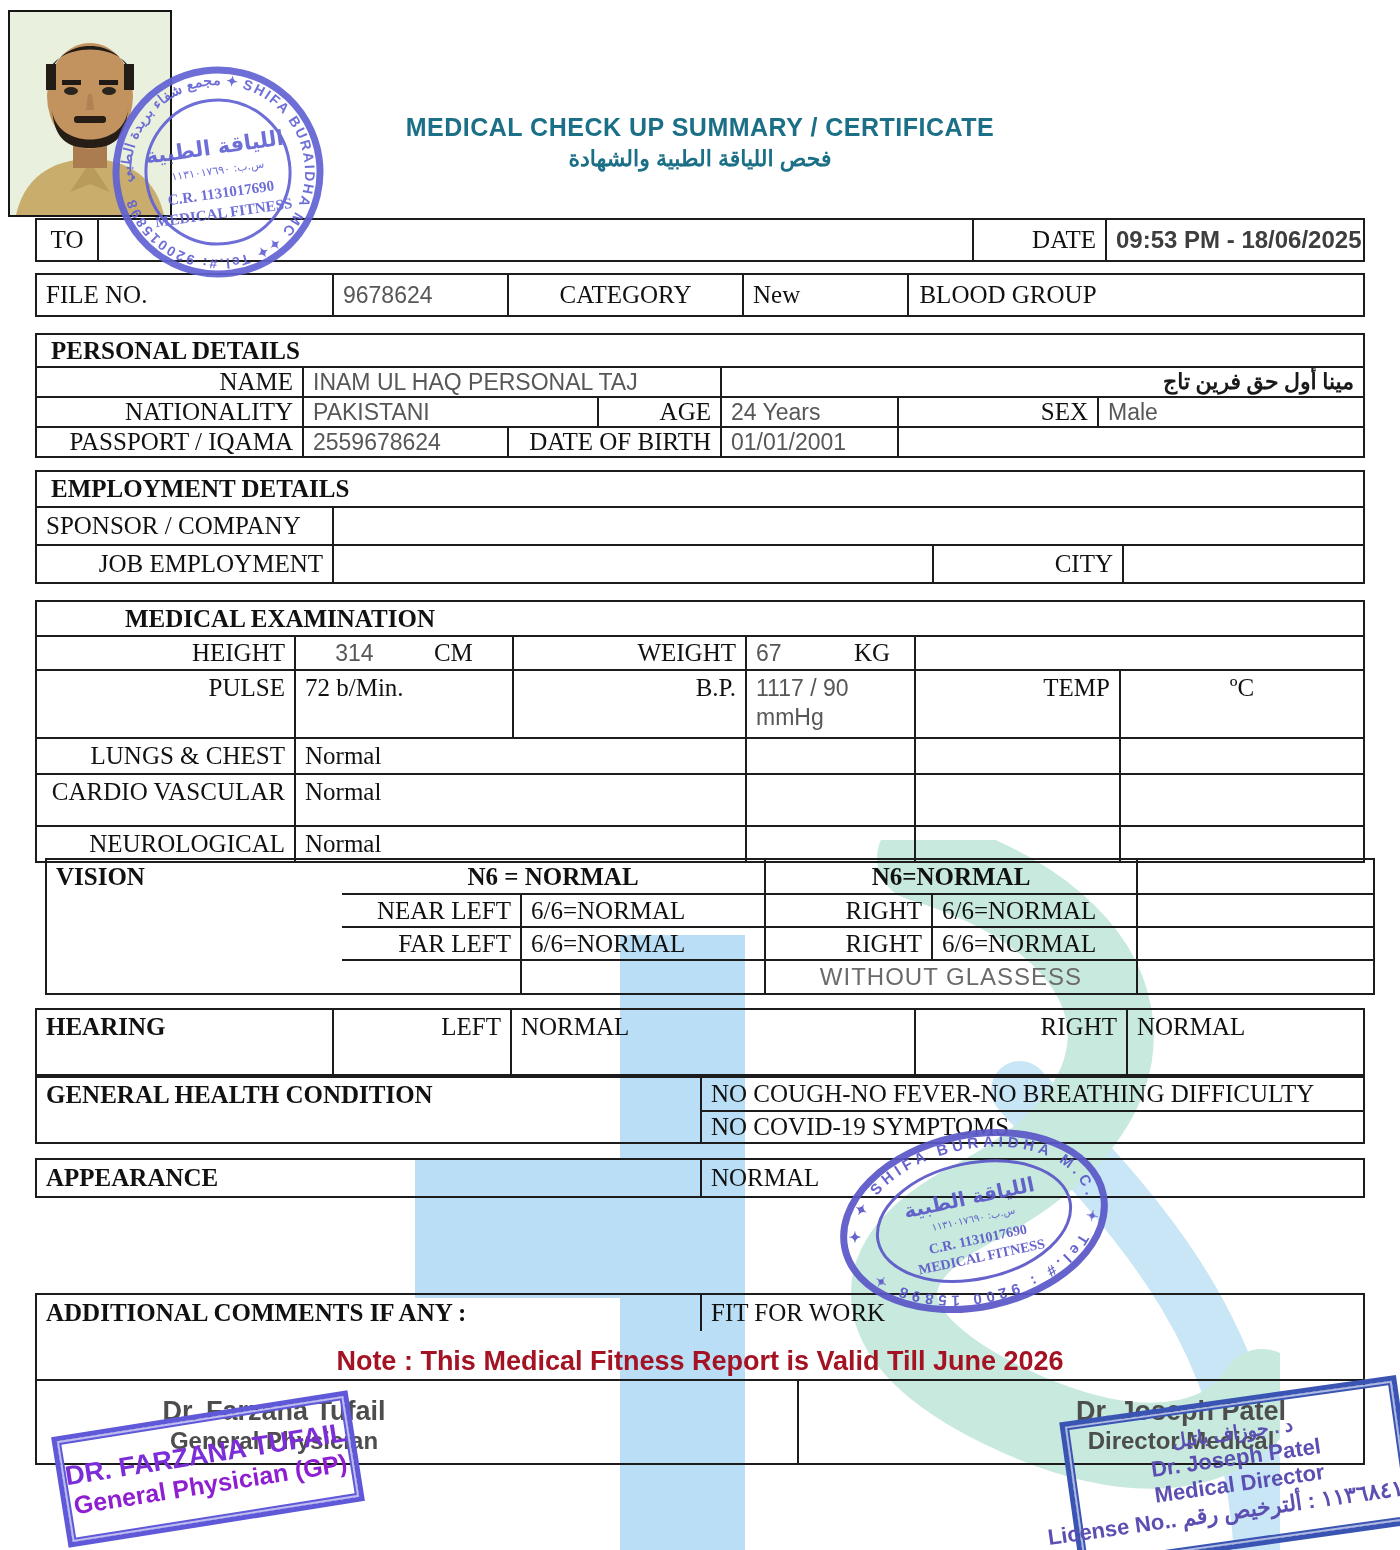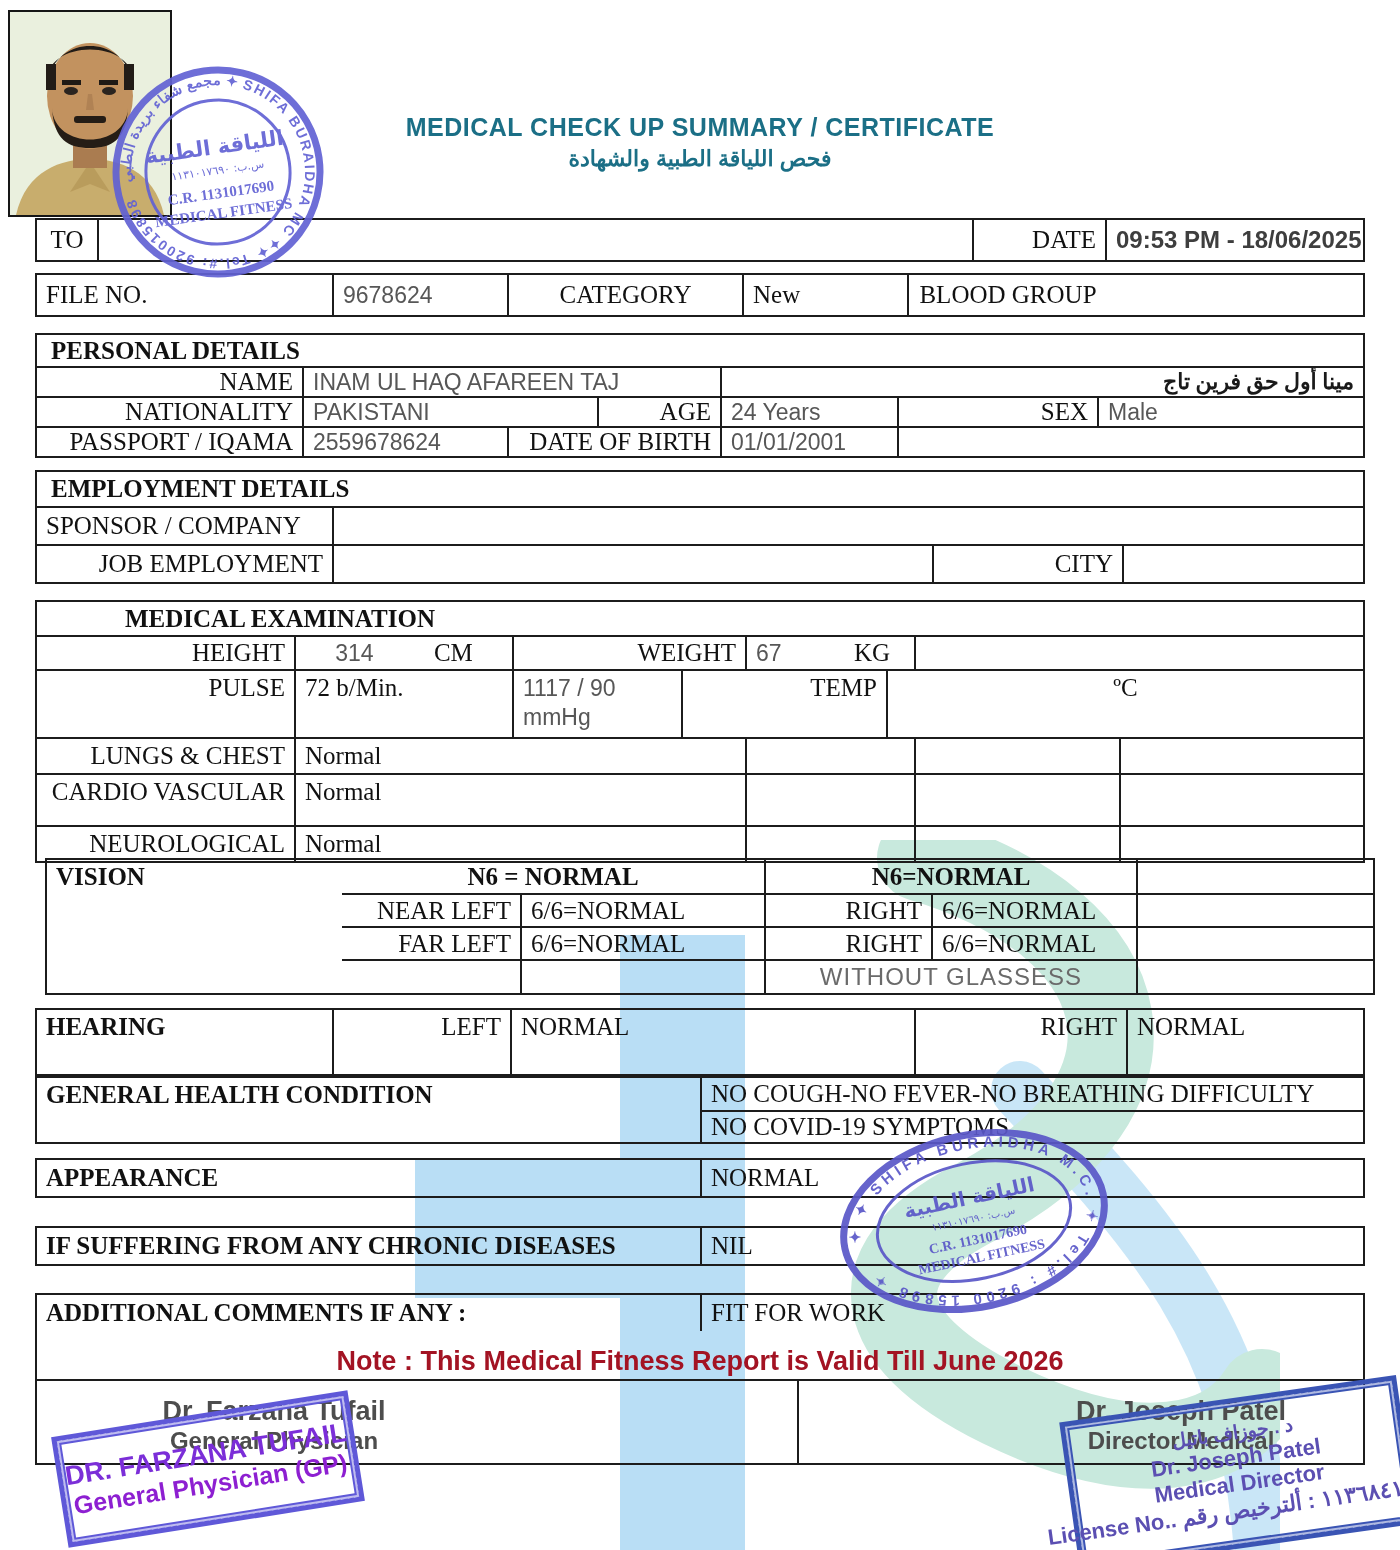--- a/index.html
+++ b/index.html
@@ -140,21 +140,21 @@
     <div class="row" style="height:31px">
       <div class="cell c0 fx" style="padding-left:14px">
           <span class="lab b">PERSONAL DETAILS</span>
         </div>
     </div>
     <div class="row" style="height:30px">
       <div class="cell c0 r" style="width:265px">
           <span class="lab">NAME</span>
         </div>
       <div class="cell" style="width:418px">
-          <span class="val">INAM UL HAQ AFAREEN TAJ</span>
+          <span class="val">INAM UL HAQ PERSONAL TAJ</span>
         </div>
       <div class="cell r fx">
           <span class="ar">مينا أول حق فرين تاج</span>
         </div>
     </div>
     <div class="row" style="height:30px">
       <div class="cell c0 r" style="width:265px">
           <span class="lab">NATIONALITY</span>
         </div>
       <div class="cell" style="width:295px">
@@ -242,20 +242,23 @@
           <span class="lab">KG</span>
         </div>
       <div class="cell fx"></div>
     </div>
     <div class="row" style="height:68px">
       <div class="cell c0 r top" style="width:257px">
           <span class="lab">PULSE</span>
         </div>
       <div class="cell top" style="width:218px">
           <span class="lab">72 b/Min.</span>
+        </div>
+      <div class="cell r top" style="width:233px">
+          <span class="lab">B.P.</span>
         </div>
       <div class="cell top" style="width:169px">
           <span class="val wrap">1117 / 90 mmHg</span>
         </div>
       <div class="cell r top" style="width:205px">
           <span class="lab">TEMP</span>
         </div>
       <div class="cell ctr top fx">
           <span class="lab">ºC</span>
         </div>
@@ -392,30 +395,20 @@
     <div class="row" style="height:36px">
       <div class="cell c0" style="width:663px">
           <span class="lab b">APPEARANCE</span>
         </div>
       <div class="cell fx">
           <span class="lab">NORMAL</span>
         </div>
     </div>
   </div>
 
-  <div class="tbl" style="left:35px;top:1226px;width:1330px">
-    <div class="row" style="height:36px">
-      <div class="cell c0" style="width:663px">
-          <span class="lab b">IF SUFFERING FROM ANY CHRONIC DISEASES</span>
-        </div>
-      <div class="cell fx">
-          <span class="lab">NIL</span>
-        </div>
-    </div>
-  </div>
 
   <div class="tbl" style="left:35px;top:1293px;width:1330px">
     <div class="row" style="height:36px">
       <div class="cell c0" style="width:663px">
           <span class="lab b">ADDITIONAL COMMENTS IF ANY :</span>
         </div>
       <div class="cell fx">
           <span class="lab">FIT FOR WORK</span>
         </div>
     </div>

